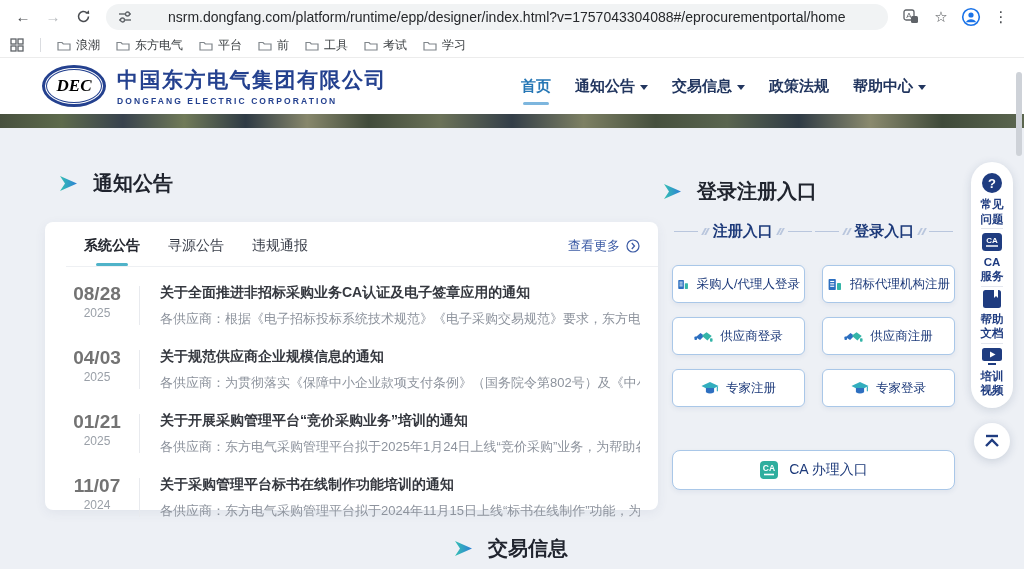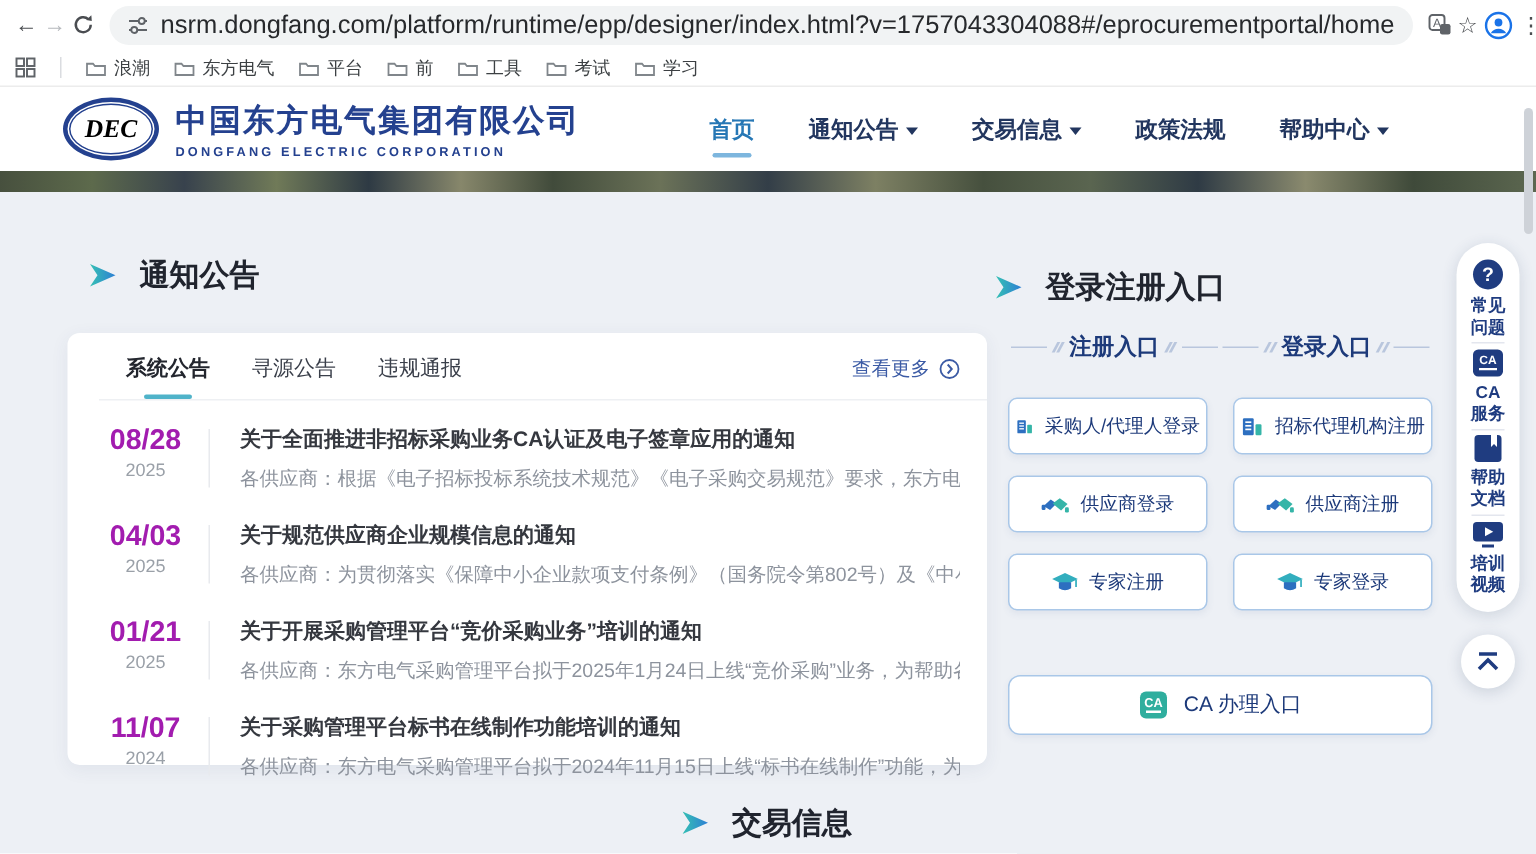--- a/index.html
+++ b/index.html
@@ -6,21 +6,21 @@
   html,body { width:1024px; height:569px; overflow:hidden;
     font-family:"Liberation Sans","DejaVu Sans",sans-serif; background:#fff; }
 
   
   .chrome-toolbar { height:33px; background:#fff; display:flex; align-items:center; padding:0 10px; gap:4px; }
   .nav-btn { width:26px; height:26px; display:flex; align-items:center; justify-content:center;
     font-size:15px; color:#4a4d51; border-radius:50%; cursor:pointer; }
   .nav-btn.disabled { color:#b6b9bd; }
   .omnibox { flex:1; height:26px; background:#f1f3f4; border-radius:13px; display:flex;
     align-items:center; padding:0 12px; gap:8px; margin:0 6px; }
-  .url-text { font-size:17px; color:#27292c; white-space:nowrap; overflow:hidden; }
+  .url-text { font-size:14px; color:#27292c; white-space:nowrap; overflow:hidden;margin-left:28px; }
   .tb-icon { width:26px; height:24px; display:flex; align-items:center; justify-content:center;
     font-size:15px; color:#4a4d51; cursor:pointer; }
 
   .bookmarks-bar { height:25px; background:#fff; border-bottom:1px solid #ececec;
     display:flex; align-items:center; padding:0 10px; gap:16px; }
   .bm-sep { width:1px; height:14px; background:#dadce0; }
   .bm-item { display:flex; align-items:center; gap:5px; font-size:12px; color:#3c4043; cursor:pointer; }
 
   
   .page { position:relative; width:1024px; height:511px; background:#edf0f5; overflow:hidden; }
@@ -28,21 +28,21 @@
   .site-header { position:absolute; top:0; left:0; width:100%; height:56px; background:#fff;
     display:flex; align-items:center; padding:0 42px; z-index:3; }
   .logo-oval { width:64px; height:42px; border:3px solid #24418f; border-radius:50%;
     display:flex; align-items:center; justify-content:center; position:relative; flex:none; }
   .logo-oval::after { content:""; position:absolute; inset:1px; border:1px solid #24418f; border-radius:50%; }
   .logo-text { font-family:"Liberation Serif","DejaVu Serif",serif; font-style:italic; font-weight:bold;
     font-size:17px; color:#000000; }
   .company { margin-left:11px; }
   .company-cn { font-size:21px; font-weight:bold; color:#24418f; letter-spacing:1.5px; }
   .company-en { font-size:8.5px; font-weight:bold; color:#24418f; letter-spacing:2.1px; margin-top:2px; }
-  .main-nav { margin-left:auto; display:flex; align-items:flex-start; gap:36px; padding-right:56px; }
+  .main-nav { margin-left:auto; display:flex; align-items:flex-start; gap:24px; padding-right:56px; }
   .nav-item { display:flex; align-items:center; gap:5px; font-size:15px; font-weight:bold;
     color:#22365f; position:relative; cursor:pointer; white-space:nowrap; }
   .nav-item .caret { width:0; height:0; border-left:4px solid transparent; border-right:4px solid transparent;
     border-top:5px solid #22365f; margin-top:2px; }
   .nav-item.active { color:#2677b5; }
   .nav-item.active::after { content:""; position:absolute; bottom:-9px; left:2px; right:2px; height:3px;
     background:#7db6de; border-radius:2px; }
 
   .photo-strip { position:absolute; top:56px; left:0; width:100%; height:14px; z-index:1;
     background:linear-gradient(90deg,#47503e 0%,#5d6a4c 6%,#38424d 12%,#707a58 18%,#2e3a44 24%,
@@ -67,21 +67,21 @@
   .tabs { display:flex; gap:28px; }
   .tab { font-size:14px; color:#3a3f4a; padding-bottom:11px; position:relative; cursor:pointer; }
   .tab.active { font-weight:bold; color:#23262e; }
   .tab.active::after { content:""; position:absolute; left:50%; transform:translateX(-50%);
     bottom:0; width:32px; height:3px; background:#4fb3c9; border-radius:2px; }
   .view-more { margin-left:auto; display:flex; align-items:center; gap:6px;
     color:#3c5ba5; font-size:13px; cursor:pointer; }
   .n-rows { padding:6px 0 0 0; }
   .n-row { display:flex; align-items:flex-start; padding:10px 18px 9px 26px; cursor:pointer; }
   .n-date { width:52px; text-align:center; flex:none; }
-  .n-datetop { font-size:19px; font-weight:bold; color:#a21caf; }
+  .n-datetop { font-size:19px; font-weight:bold; color:#737373; }
   .n-year { font-size:12px; color:#9aa0a8; margin-top:1px; }
   .n-vline { width:1px; align-self:stretch; background:#e8eaee; margin:3px 20px 3px 16px; flex:none; }
   .n-main { flex:1; min-width:0; padding-top:1px; }
   .n-title { font-size:14px; font-weight:bold; color:#35383f; white-space:nowrap; overflow:hidden; }
   .n-desc { font-size:13px; color:#8d939d; margin-top:8px; white-space:nowrap; overflow:hidden; }
 
   
   .subhead-row { position:absolute; left:672px; top:164px; width:283px; display:flex; z-index:2; }
   .subhead { flex:1; display:flex; align-items:center; justify-content:center; gap:5px;
     font-size:15px; font-weight:bold; color:#1d3a7a; }

